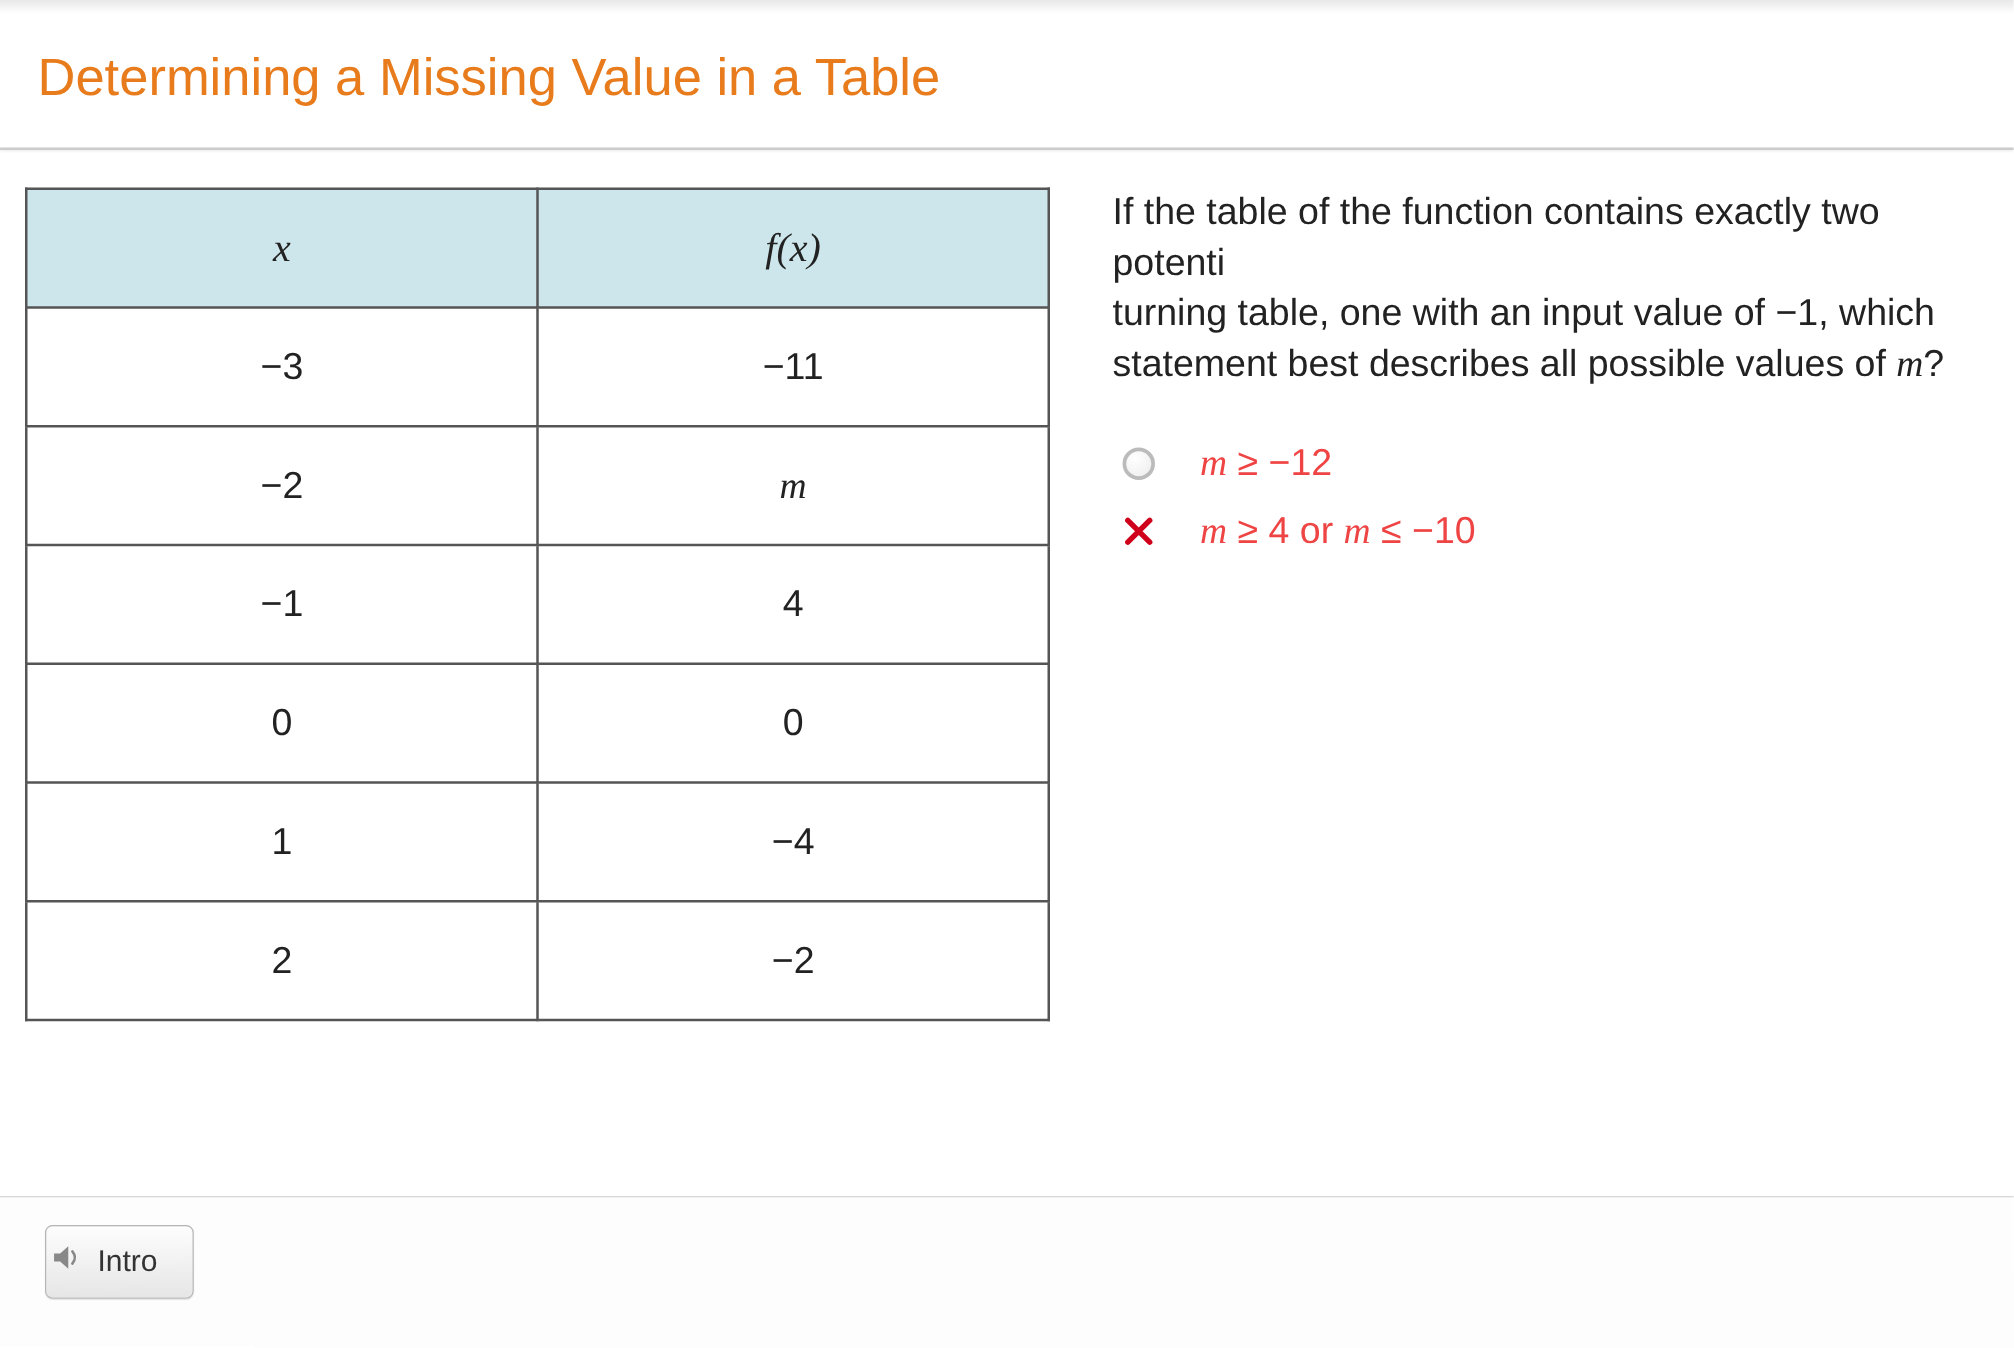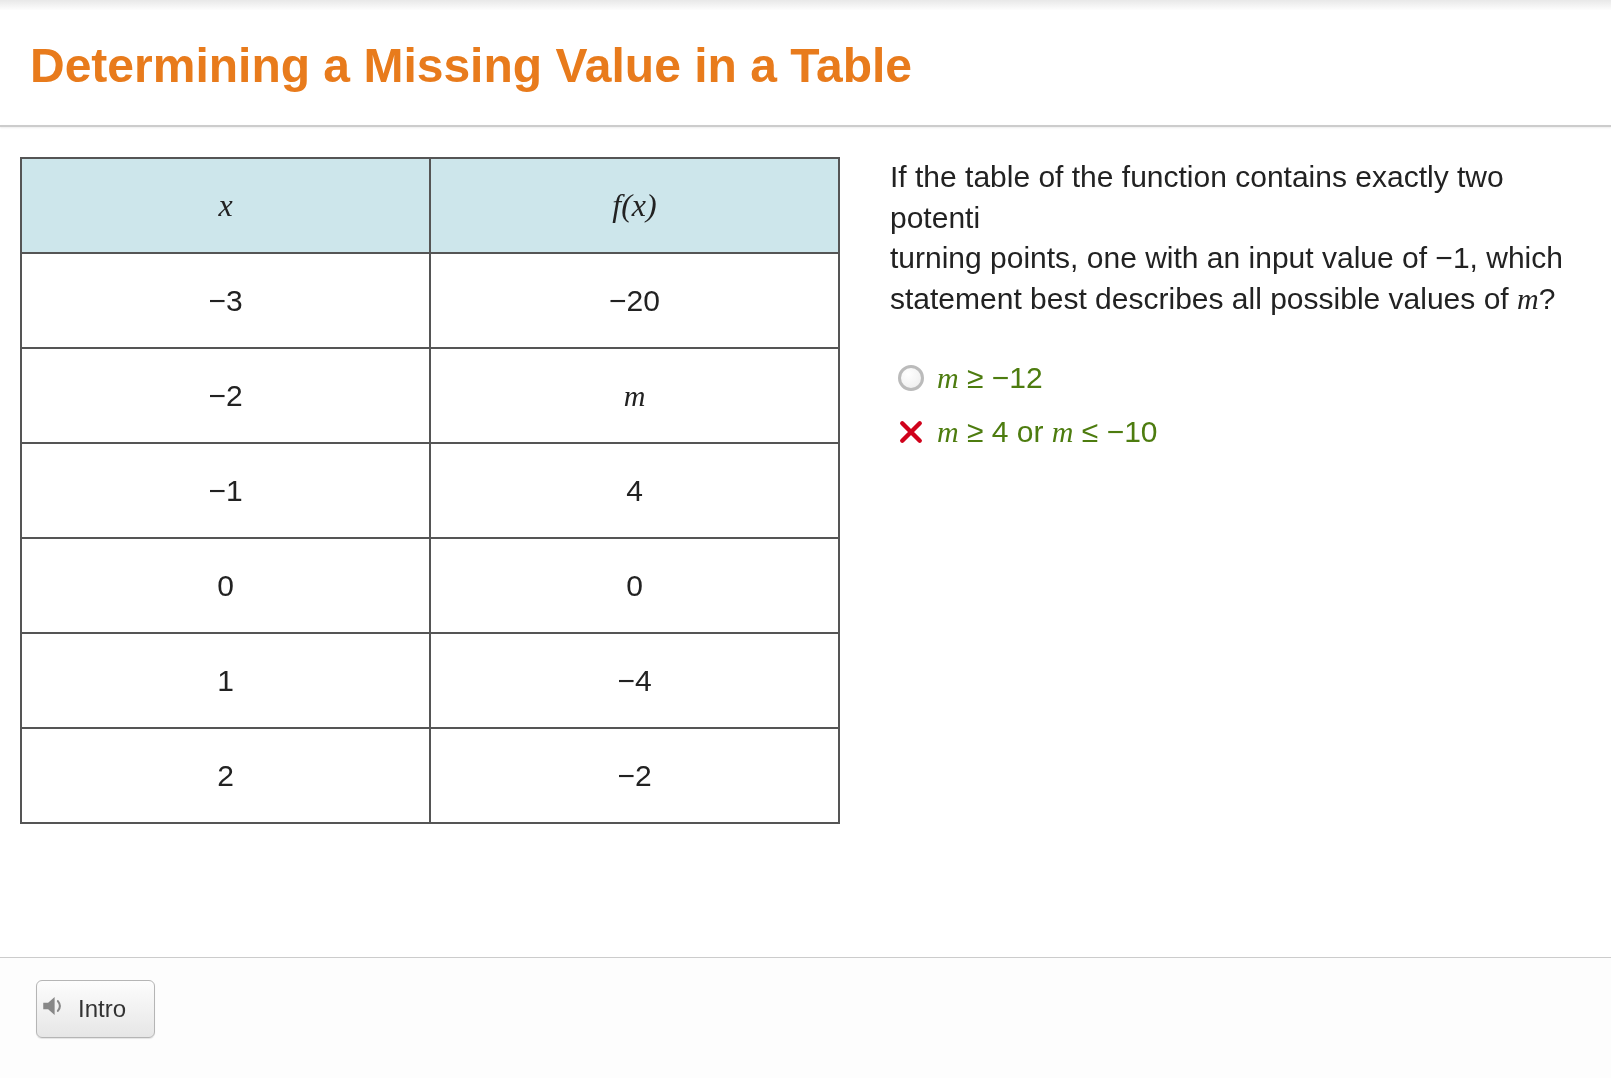--- a/index.html
+++ b/index.html
@@ -13,22 +13,22 @@
     }
     .top-gradient {
       height: 10px;
       background: linear-gradient(to bottom, #e8e8e8, #fdfdfd);
     }
     .header {
       padding: 28px 30px 32px 30px;
     }
     .header h1 {
       color: #E87B1C;
-      font-size: 48px;
-      font-weight: bold;
+      font-size: 42px;
+      font-weight: normal;
     }
     .divider {
       height: 2px;
       background: #ccc;
       box-shadow: 0 1px 2px rgba(0,0,0,0.08);
     }
     .content {
       display: flex;
       padding: 30px 20px 0 20px;
       gap: 50px;
@@ -70,24 +70,24 @@
       font-size: 30px;
       color: #222;
       line-height: 1.35;
       margin-bottom: 32px;
     }
     .qtext .ital { font-style: italic; font-family: "Times New Roman", serif; }
     .options { list-style: none; }
     .options li {
       display: flex;
       align-items: flex-end;
-      gap: 9px;
+      gap: 32px;
       padding: 10px 0 10px 4px;
       font-size: 30px;
-      color: #4d7c0f;
+      color: #ef4444;
     }
     .opt-text .ital { font-style: italic; font-family: "Times New Roman", serif; }
     .marker {
       width: 34px; height: 34px;
       flex: 0 0 34px;
       display: flex;
       align-items: center;
       justify-content: center;
     }
     .radio-empty {
@@ -148,21 +148,21 @@
         <tr>
           <th class="col-x"><span class="x-hdr">x</span></th>
           <th class="col-fx">
             <span class="fx-inner">f</span><span>(</span><span class="fx-x">x</span><span>)</span>
           </th>
         </tr>
       </thead>
       <tbody>
         <tr>
           <td>−3</td>
-          <td>−20</td>
+          <td>−11</td>
         </tr>
         <tr>
           <td>−2</td>
           <td><span class="m-var">m</span></td>
         </tr>
         <tr>
           <td>−1</td>
           <td>4</td>
         </tr>
         <tr>
@@ -177,21 +177,21 @@
           <td>2</td>
           <td>−2</td>
         </tr>
       </tbody>
     </table>
   </div>
 
   <div class="question-area">
     <p class="qtext">
       <span>If the table of the function contains exactly two potenti</span><br>
-      <span>turning points, one with an input value of −1, which</span><br>
+      <span>turning table, one with an input value of −1, which</span><br>
       <span>statement best describes all possible values of </span><span class="ital">m</span><span>?</span>
     </p>
     <ul class="options">
       <li>
         <span class="marker">
             <span class="radio-empty"></span>
           </span>
         <span class="opt-text"><span class="ital">m</span><span> ≥ −12</span></span>
       </li>
       <li>

